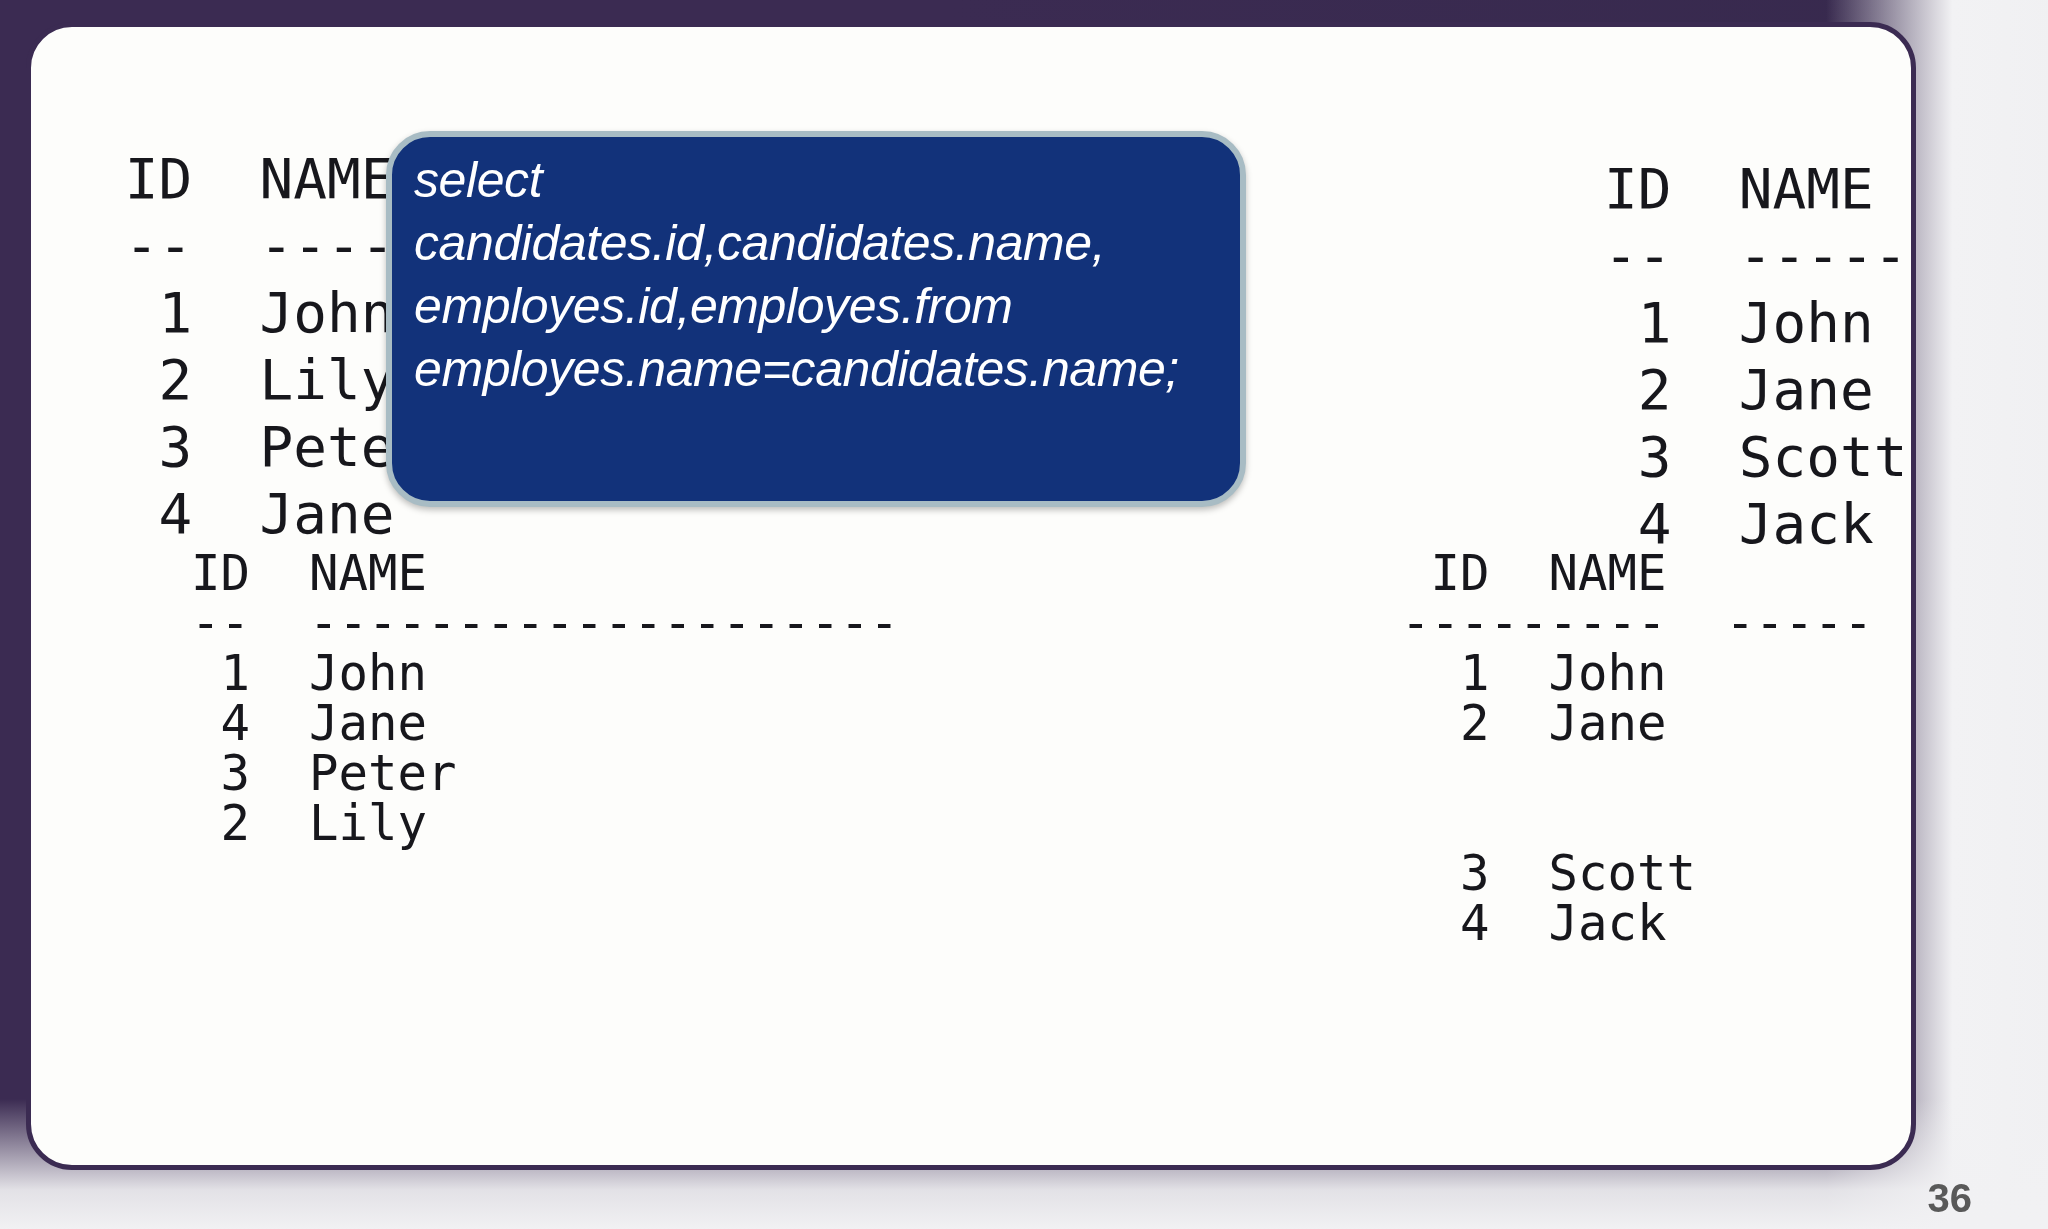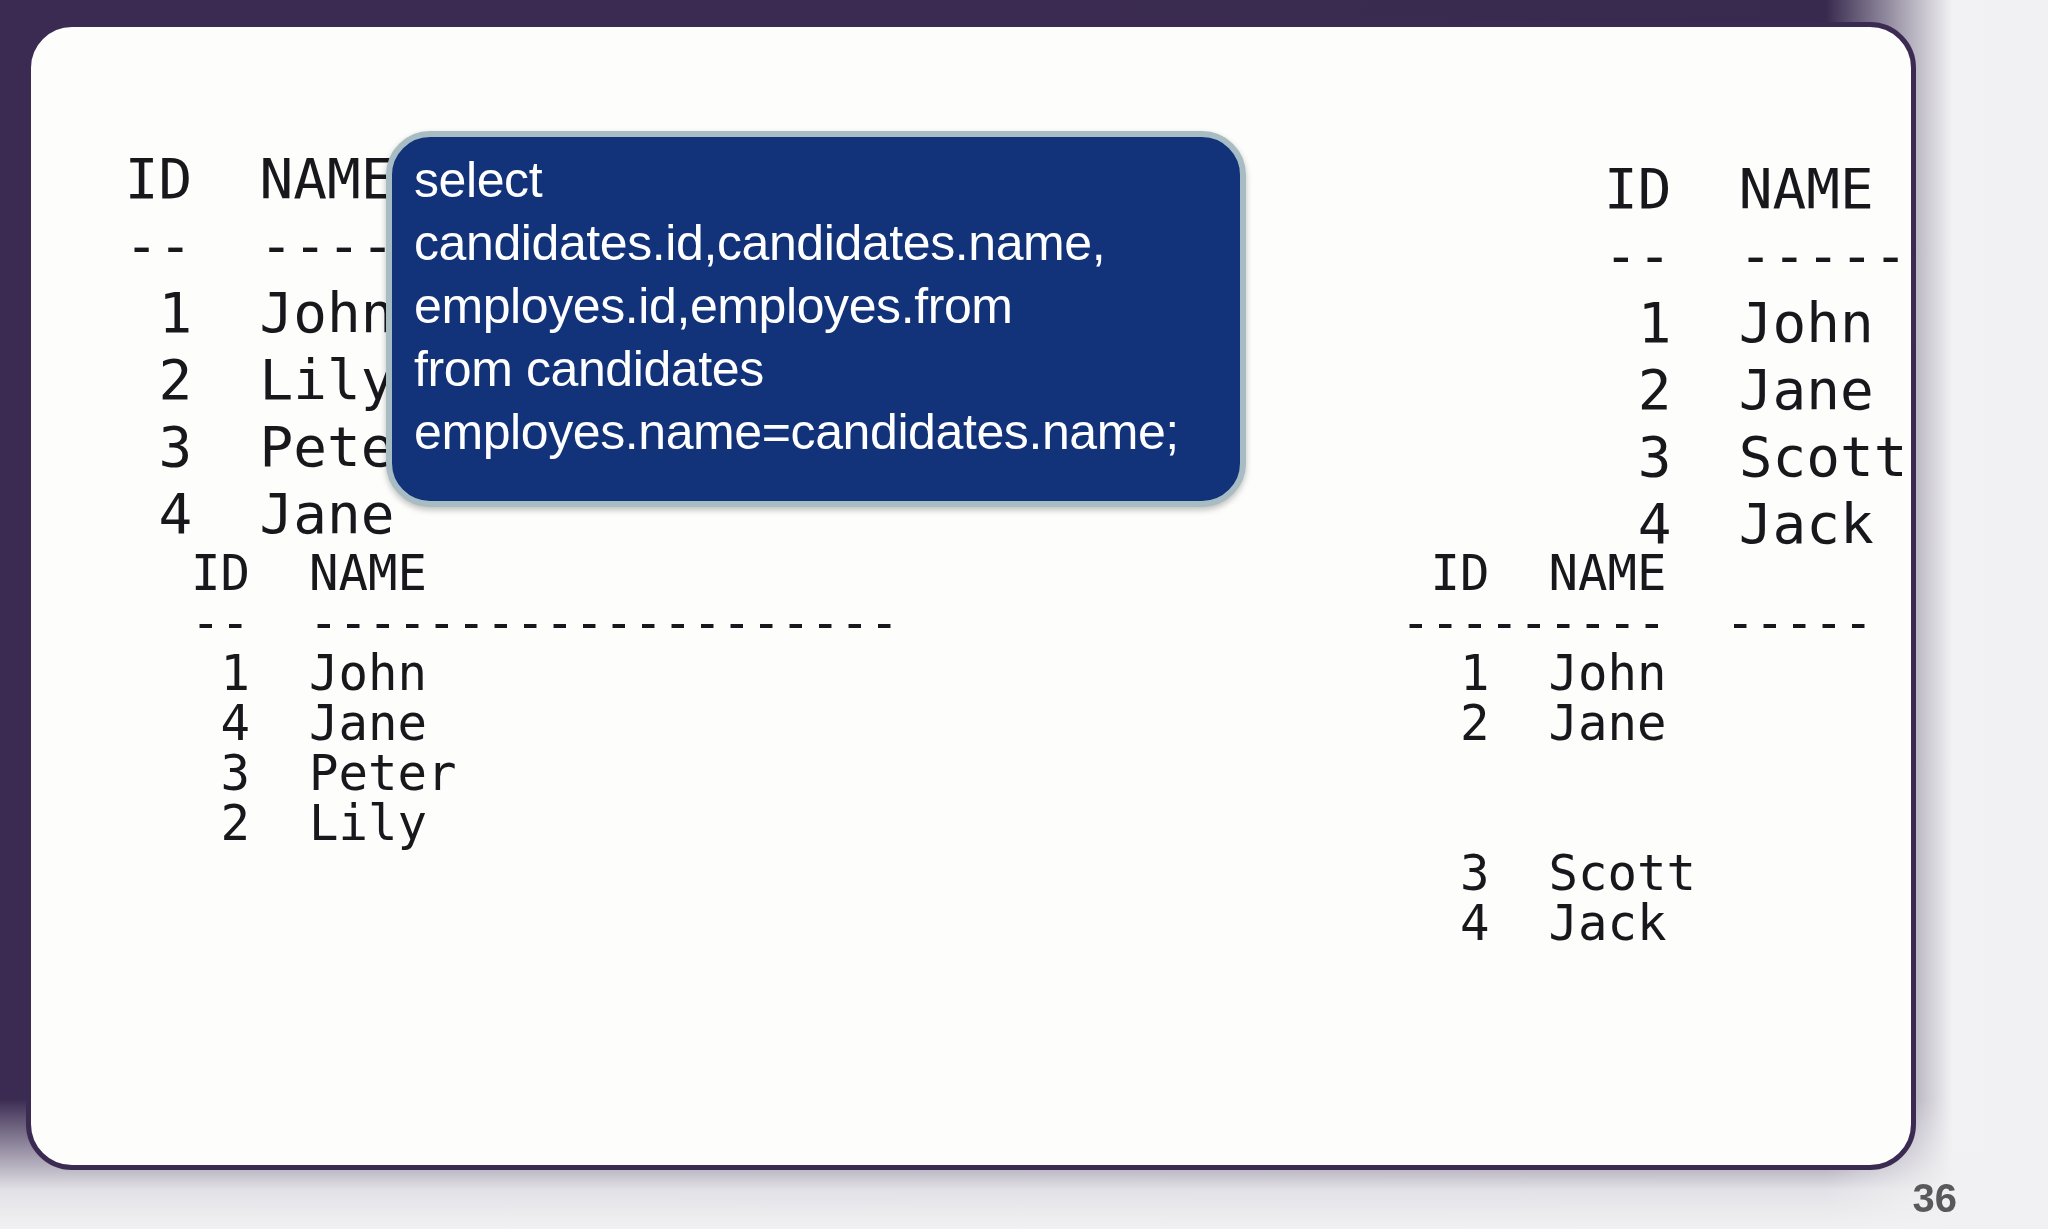--- a/index.html
+++ b/index.html
@@ -101,33 +101,34 @@
   #sql-text {
     position: absolute;
     left: 22px;
     top: 12px;
     right: 10px;
     color: #ffffff;
     font-family: "Liberation Sans", sans-serif;
     font-size: 50px;
     line-height: 63px;
     letter-spacing: -0.4px;
+    font-style: italic;
   }
   #sql-text .kw {
     color: #ffff00;
     font-weight: bold;
   }
   #sql-text div {
     white-space: nowrap;
   }
 
   
   #page-number {
     position: absolute;
-    right: 99px;
+    right: 84px;
     bottom: 8px;
     font-family: "Liberation Sans", sans-serif;
     font-size: 40px;
     font-weight: bold;
     color: #595959;
   }
 </style>
 </head>
 <body>
 
@@ -173,23 +174,20 @@
         <div>
           <span>select</span>
         </div>
         <div>
           <span>candidates.id,candidates.name,</span>
         </div>
         <div>
           <span>employes.id,employes.from</span>
         </div>
         <div>
-          <span>from candidates</span>
-        </div>
-        <div>
           <span>employes.name=candidates.name;</span>
         </div>
       </div>
     </div>
 
   </div>
 
   <div id="page-number">36</div>
 
 </div>

